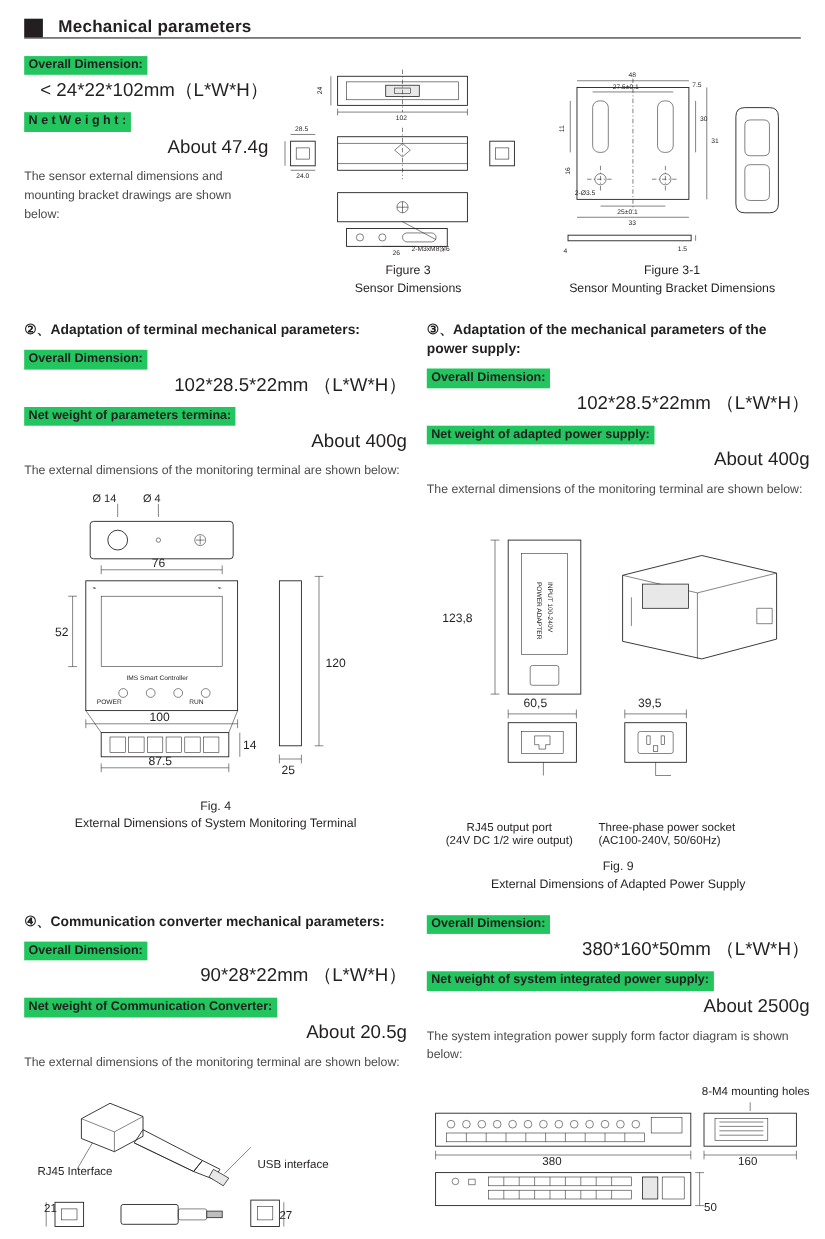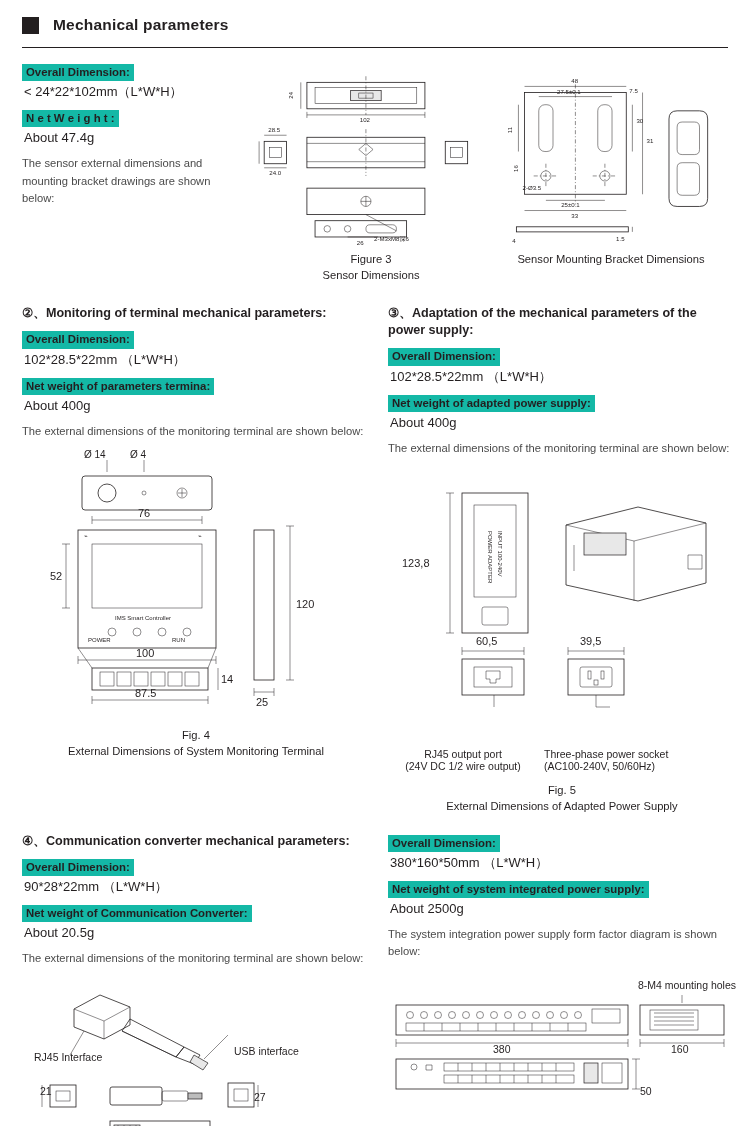--- a/index.html
+++ b/index.html
@@ -18,21 +18,21 @@
     width: 750px;
     min-height: 1126px;
     position: relative;
     padding: 0;
     box-sizing: border-box;
   }
 
   
   .doc-header {
     margin: 16px 22px 0 22px;
-    padding-bottom: 13px;
+    padding-bottom: 0;
     border-bottom: 1.5px solid #231f20;
     display: flex;
     align-items: center;
     gap: 14px;
   }
   .header-square {
     width: 17px;
     height: 17px;
     background: #231f20;
     flex: 0 0 auto;
@@ -45,30 +45,31 @@
 
   
   .sec-title {
     font-size: 12.6px;
     font-weight: bold;
     line-height: 1.35;
     margin: 0 0 7px 0;
   }
   .hl {
     display: inline-block;
-    background: #14b8a6;
+    background: #22c55e;
     font-size: 11.4px;
     font-weight: bold;
     padding: 1px 4px 2px 4px;
     line-height: 1.25;
   }
   .val {
-    font-size: 13px;
+    font-size: 17px;
     margin: 3px 0 7px 2px;
     line-height: 1.3;
+    text-align: right;
   }
   .note {
     font-size: 11.2px;
     color: #4a4a4a;
     line-height: 1.55;
     margin: 8px 0 0 0;
   }
   .caption {
     text-align: center;
     font-size: 11.2px;
@@ -242,31 +243,32 @@
             </g>
 
             <g>
               <path class="ln" d="M172 56 q0 -8 8 -8 l22 0 q8 0 8 8 l0 78 q0 8 -8 8 l-22 0 q-8 0 -8 -8 z"></path>
               <path class="ln-thin" d="M180 64 q0 -5 5 -5 l12 0 q5 0 5 5 l0 22 q0 5 -5 5 l-12 0 q-5 0 -5 -5 z"></path>
               <path class="ln-thin" d="M180 104 q0 -5 5 -5 l12 0 q5 0 5 5 l0 22 q0 5 -5 5 l-12 0 q-5 0 -5 -5 z"></path>
             </g>
           </svg>
         </div>
         <div class="fig-cap-wrap caption">
+          <div>Figure 3-1</div>
           <div>Sensor Mounting Bracket Dimensions</div>
         </div>
       </div>
     </div>
   </div>
 
   <div class="cols">
 
     <div class="col">
       <div class="sec-title">
-        <span>②、</span><span>Monitoring of terminal mechanical parameters:</span>
+        <span>②、</span><span>Adaptation of terminal mechanical parameters:</span>
       </div>
       <div class="hl">Overall Dimension:</div>
       <div class="val">102*28.5*22mm （L*W*H）</div>
       <div class="hl">Net weight of parameters termina:</div>
       <div class="val">About 400g</div>
       <div class="note">The external dimensions of the monitoring terminal are shown below:</div>
 
       <div style="margin-top:8px;">
         <svg class="art" viewBox="0 0 348 275" preserveAspectRatio="xMidYMid meet">
 
@@ -407,21 +409,21 @@
           <div class="label-small">RJ45 output port</div>
           <div class="label-small">(24V DC 1/2 wire output)</div>
         </div>
         <div style="flex:1; text-align:left; padding-top:0;">
           <div class="label-small">Three-phase power socket</div>
           <div class="label-small">(AC100-240V, 50/60Hz)</div>
         </div>
       </div>
 
       <div class="caption" style="margin-top:10px;">
-        <div>Fig. 5</div>
+        <div>Fig. 9</div>
         <div>External Dimensions of Adapted Power Supply</div>
       </div>
     </div>
   </div>
 
   <div class="cols" style="margin-top:18px;">
 
     <div class="col">
       <div class="sec-title">
         <span>④、</span><span>Communication converter mechanical parameters:</span>

